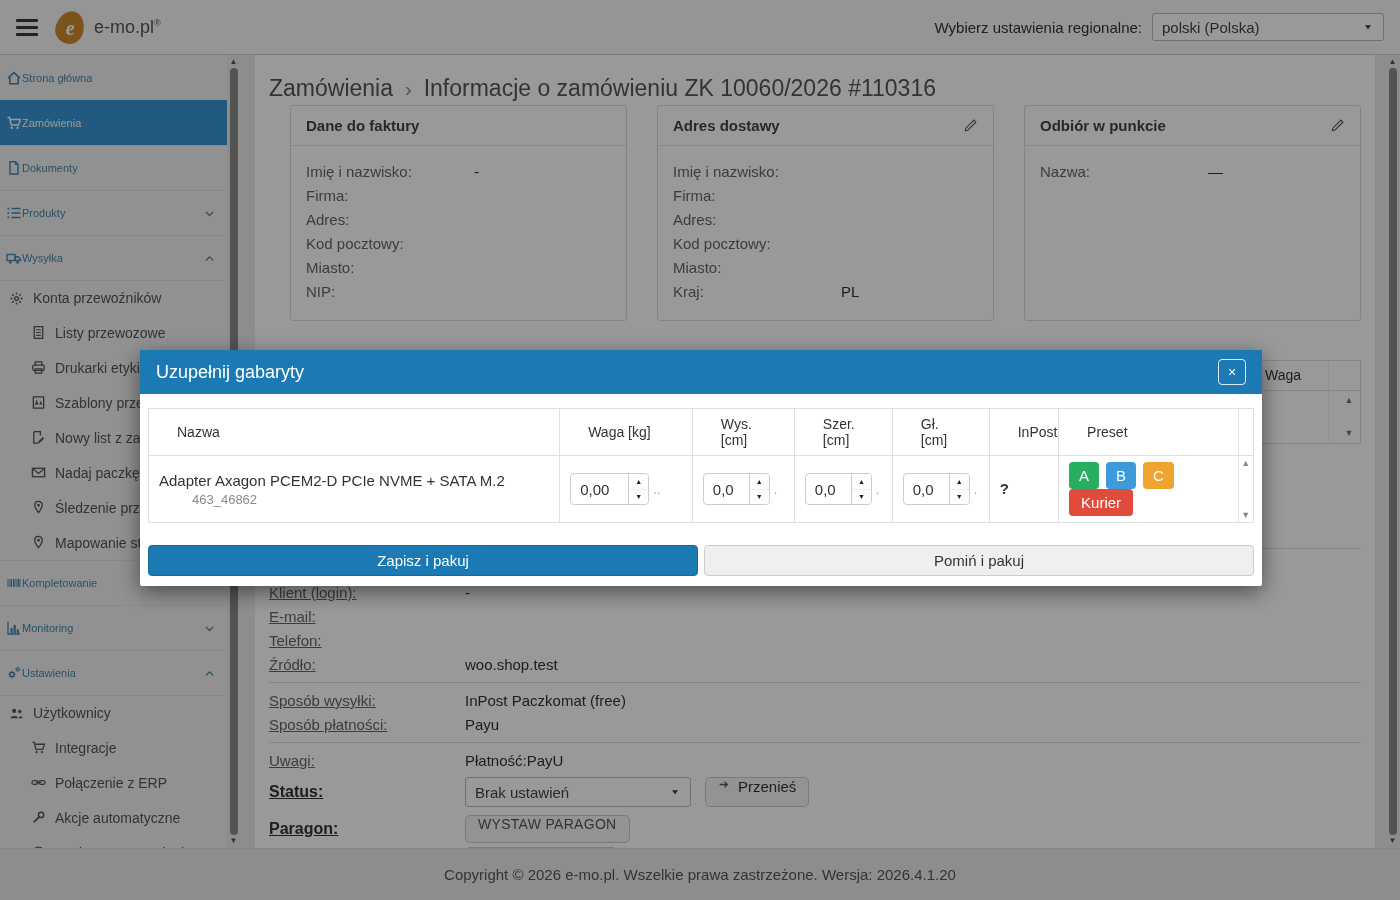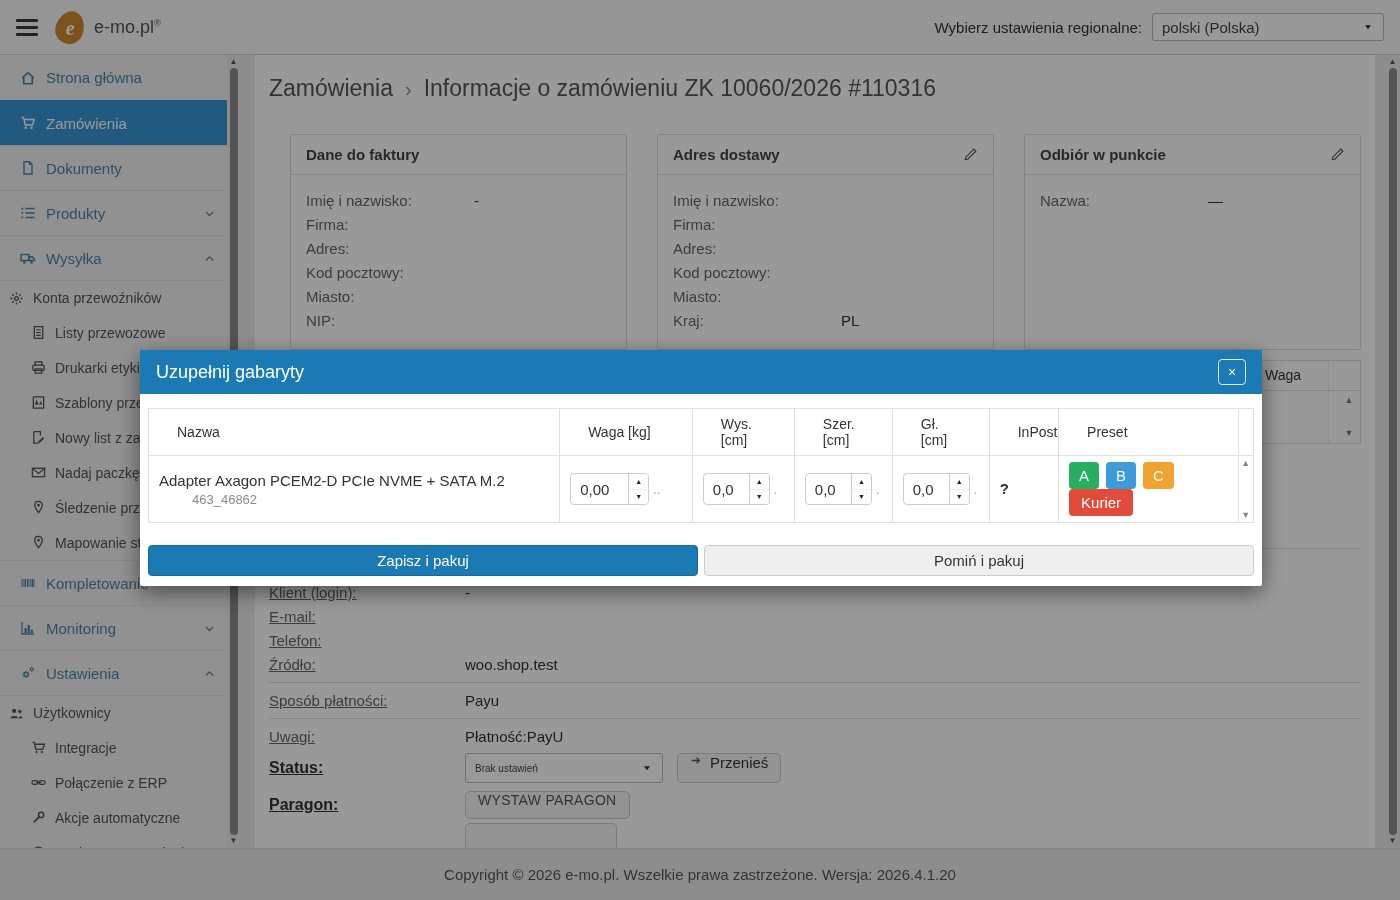--- a/index.html
+++ b/index.html
@@ -20,22 +20,22 @@
   .region-label{font-size:15px;color:#333;}
   .select-box{height:28px;background:#fff;border:1px solid #b9b9b9;border-radius:3px;display:flex;
               align-items:center;justify-content:space-between;padding:0 9px;font-size:15px;color:#444;cursor:pointer;box-sizing:border-box;}
   .select-box .car{width:12px;height:12px;color:#333;}
   .region-select{width:232px;}
   
   .shell{display:flex;height:793px;}
   
   .sidebar{flex:0 0 240px;width:240px;background:#f2f2f2;position:relative;overflow:hidden;}
   .snav{width:228px;}
-  .side-item{display:flex;align-items:center;gap:10px;height:45px;padding:0 12px 0 20px;color:#4886ab;
-             font-size:15px;cursor:pointer;border-top:1px solid #e3e3e3;box-sizing:border-box;text-decoration:none;}
+  .side-item{display:flex;align-items:center;height:45px;padding:0 12px 0 6px;color:#4886ab;
+             font-size:11px;cursor:pointer;border-top:1px solid #e3e3e3;box-sizing:border-box;text-decoration:none;}
   .side-item:first-child{border-top:none;}
   .side-item .ic{color:#4886ab;}
   .side-item.active{background:#3a97d4;color:#fff;border-color:#3a97d4;}
   .side-item.active .ic{color:#fff;}
   .side-sub{display:flex;align-items:center;gap:9px;height:35px;padding:0 12px 0 31px;color:#555;
             font-size:14px;cursor:pointer;box-sizing:border-box;}
   .side-sub.first{border-top:1px solid #e3e3e3;padding-left:9px;}
   .side-sub .ic{color:#555;width:15px;height:15px;}
   .chev{margin-left:auto;width:13px;height:13px;color:#4886ab;}
   
@@ -43,21 +43,21 @@
   .vscroll .arr{position:absolute;left:0;width:13px;text-align:center;font-size:8px;color:#555;line-height:10px;cursor:pointer;}
   .vscroll .arr.up{top:2px;} .vscroll .arr.dn{bottom:2px;}
   .vscroll .thumb{position:absolute;left:2.5px;width:8px;top:13px;bottom:13px;background:#8a8a8a;border-radius:4px;cursor:grab;}
   
   .main{flex:1;position:relative;background:#ececec;overflow:hidden;}
   .panel{position:absolute;left:15px;top:0;width:1120px;height:100%;background:#fff;
          padding:0 14px;box-sizing:border-box;overflow:hidden;}
   .breadcrumb{padding-top:20px;font-size:23px;color:#565656;display:flex;align-items:baseline;gap:12px;}
   .breadcrumb .sep{color:#888;font-size:20px;}
   
-  .cards{display:flex;gap:30px;margin-top:32px;padding-left:21px;}
+  .cards{display:flex;gap:30px;margin-top:3px;padding-left:21px;}
   .card{flex:1;border:1px solid #ddd;border-radius:3px;background:#fff;}
   .card-h{padding:11px 15px;font-size:15px;font-weight:bold;color:#444;border-bottom:1px solid #e5e5e5;
           display:flex;align-items:center;justify-content:space-between;}
   .card-h .edit{width:15px;height:15px;color:#555;cursor:pointer;}
   .card-b{padding:14px 15px 16px;}
   .crow{display:flex;font-size:15px;line-height:24px;}
   .clabel{width:168px;color:#666;flex:0 0 auto;}
   .cval{color:#333;}
   
   .bg-table{position:absolute;left:1000px;top:305px;width:106px;height:84px;border:1px solid #ddd;background:#fff;box-sizing:border-box;}
@@ -69,21 +69,21 @@
   .details{position:absolute;left:14px;right:14px;top:493px;}
   .sect-hr{border:0;border-top:1px solid #ddd;margin:0;}
   .drows{padding-top:8px;}
   .drow{display:flex;font-size:15px;line-height:24px;}
   .dlabel{width:196px;color:#666;flex:0 0 auto;text-decoration:underline;}
   .dlabel.b{color:#333;font-weight:bold;}
   .dval{color:#333;}
   .paid-line{font-size:15px;line-height:24px;color:#333;}
   .hr2{border:0;border-top:1px solid #ddd;margin:5px 0 6px;}
   .status-row{display:flex;align-items:center;margin-top:4px;}
-  .status-select{width:198px;height:30px;font-size:10px;}
+  .status-select{width:226px;height:30px;font-size:15px;}
   .btn{height:30px;padding:0 12px;background:#f5f5f5;border:1px solid #ccc;border-radius:5px;font-size:15px;
        color:#333;display:inline-flex;align-items:flex-start;gap:7px;cursor:pointer;box-sizing:border-box;}
   .btn .aright{width:13px;height:13px;color:#555;}
   .move-btn{margin-left:14px;}
   .paragon-row{display:flex;align-items:center;margin-top:8px;}
   .paragon-btn{height:28px;font-size:14px;color:#555;letter-spacing:.3px;}
   .partial-row{display:flex;margin-top:4px;}
   .partial-btn{width:152px;height:28px;}
   
   .footer{height:52px;background:#ececec;border-top:1px solid #dedede;display:flex;align-items:center;
@@ -516,20 +516,24 @@
             </div>
           <div class="drow">
               <span class="dlabel">Telefon:</span>
               <span class="dval"></span>
             </div>
           <div class="drow">
               <span class="dlabel">Źródło:</span>
               <span class="dval">woo.shop.test</span>
             </div>
           <hr class="hr2">
+          <div class="drow">
+              <span class="dlabel">Sposób wysyłki:</span>
+              <span class="dval">InPost Paczkomat (free)</span>
+            </div>
           <div class="drow">
               <span class="dlabel">Sposób płatności:</span>
               <span class="dval">Payu</span>
             </div>
           <hr class="hr2">
           <div class="drow">
               <span class="dlabel">Uwagi:</span>
               <span class="dval">Płatność:PayU</span>
             </div>
           <div class="status-row">

